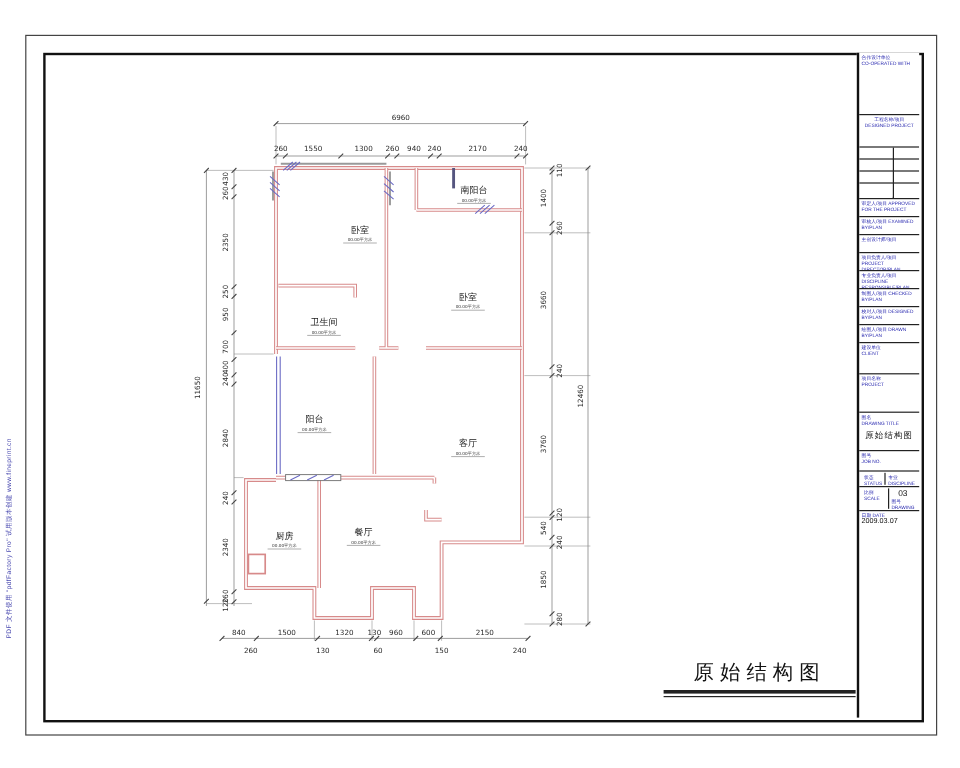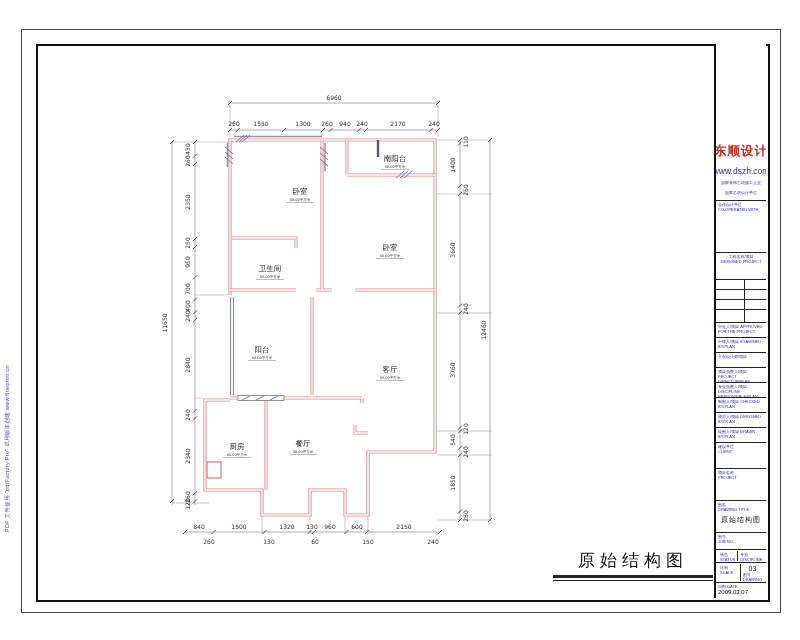--- a/index.html
+++ b/index.html
@@ -187,26 +187,20 @@
   </g>
 </svg>
 
 <div class="sheet-title">
   <div class="t">原始结构图</div>
   <div class="u1"></div>
   <div class="u2"></div>
 </div>
 
 <div class="tb">
-  <div class="cell logo">
-    <div class="brand">东顺设计</div>
-    <div class="url">www.dszh.com</div>
-    <div class="cert">国家装饰乙级施工企业</div>
-    <div class="cert">国家乙级设计单位</div>
-  </div>
   <div class="cell h56">
     <span class="lbl">合作设计单位</span>
     <span class="lbl">CO-OPERATED WITH</span>
   </div>
   <div class="cell h74">
     <span class="lbl" style="text-align:center">工程名称/项目</span>
     <span class="lbl" style="text-align:center">DESIGNED PROJECT</span>
     <div class="gridrows">
         <div></div>
         <div></div>

